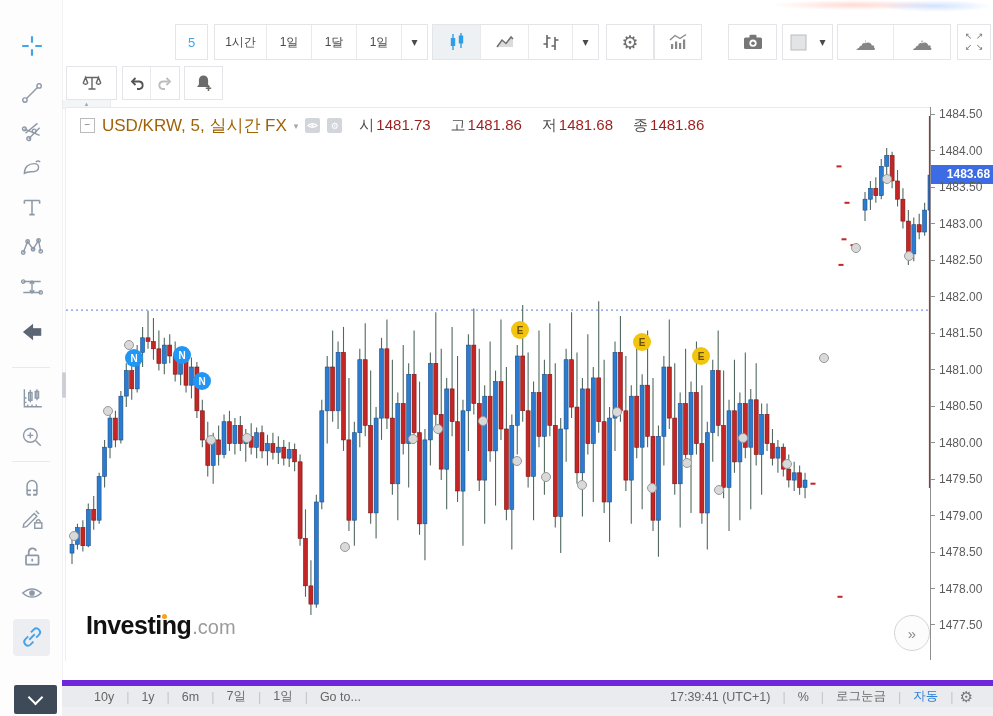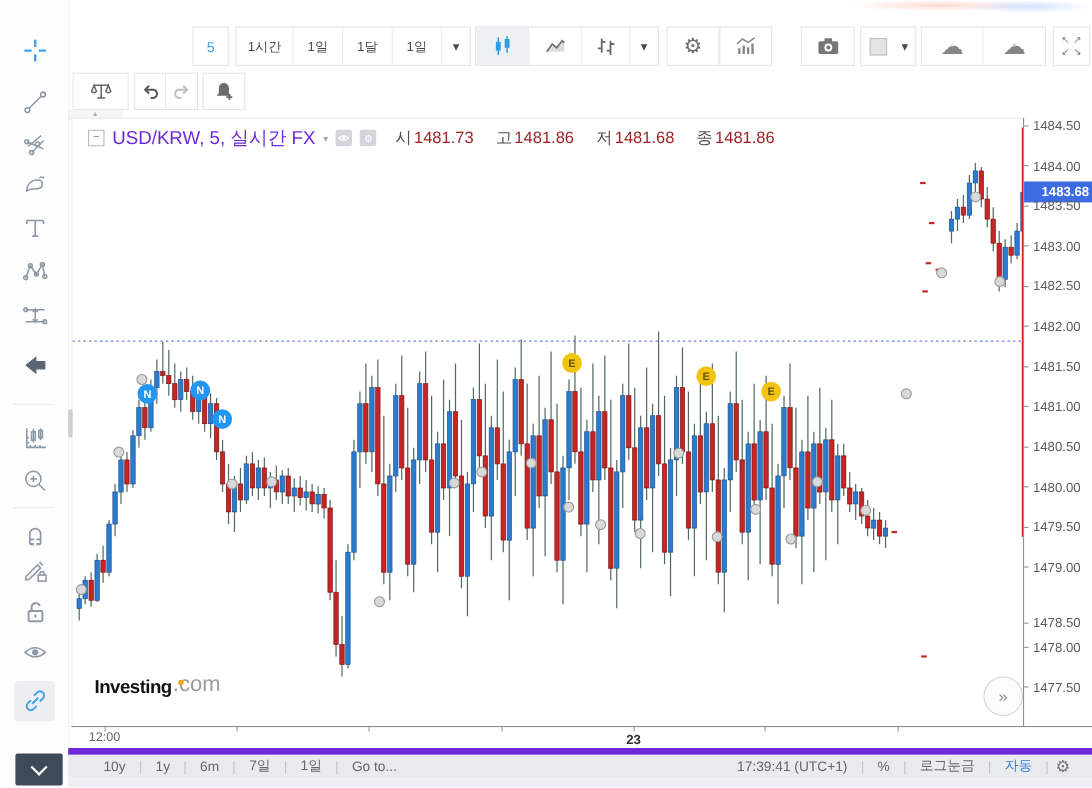--- a/index.html
+++ b/index.html
@@ -35,28 +35,28 @@
   .cloud-wrap{position:relative;font-size:21px;color:#858585;line-height:1;}
   .cloud-arrow{position:absolute;left:50%;top:55%;transform:translate(-50%,-50%);font-size:10px;color:#858585;}
   .fsbox{display:grid;grid-template-columns:11px 11px;grid-template-rows:11px 11px;font-size:9px;color:#7a7a7a;line-height:11px;text-align:center;}
   .collapse-tab{left:62px;top:100px;width:47px;height:8px;background:#f4f5f6;border:1px solid #ebebeb;border-top:none;font-size:7px;color:#aaa;display:flex;align-items:center;justify-content:center;line-height:6px;}
 
   
   .chart-wrap{left:65px;top:107px;width:865px;height:553px;border-top:1px solid #e9e9e9;border-left:1px solid #eeeeee;background:#fff;}
   .chart-svg{position:absolute;left:0;top:0;}
   .legend{position:absolute;left:14px;top:6px;display:flex;align-items:center;gap:7px;}
   .lg-collapse{width:13px;height:13px;border:1px solid #bbb;color:#777;font-size:10px;line-height:11px;text-align:center;cursor:pointer;background:#fff;}
-  .lg-title{font-size:17px;color:#6d28d9;}
+  .lg-title{font-size:17px;color:#a16207;}
   .lg-caret{font-size:9px;color:#a5a5a5;}
   .lg-btn{width:15px;height:15px;background:#d2d6da;border-radius:2px;display:flex;align-items:center;justify-content:center;cursor:pointer;color:#fff;font-size:9px;}
   .ohlc{display:flex;align-items:center;margin-left:10px;gap:20px;font-size:15px;}
   .ohlc .pair span.k{color:#4f4f4f;margin-right:2px;}
   .ohlc .pair span.v{color:#9c1f1f;}
   .logo{position:absolute;left:20px;top:503px;display:flex;align-items:flex-end;}
-  .logo .brand{font-weight:bold;font-size:17px;color:#111;letter-spacing:-.5px;position:relative;}
+  .logo .brand{font-weight:bold;font-size:25px;color:#111;letter-spacing:-.5px;position:relative;}
   .logo .brand .i-dot{position:absolute;left:76px;top:3px;width:5px;height:5px;border-radius:50%;background:#f6a21d;}
   .logo .suffix{font-size:20px;color:#9b9b9b;margin-left:1px;padding-bottom:1px;}
   .jump-btn{position:absolute;left:828px;top:507px;width:34px;height:34px;border-radius:50%;border:1px solid #d5d5d5;background:#fcfcfc;color:#8a8a8a;font-size:15px;display:flex;align-items:center;justify-content:center;cursor:pointer;}
   .left-handle{left:62px;top:372px;width:4px;height:26px;background:#ccd0d5;border-radius:2px;}
 
   
   .price-axis{left:930px;top:107px;width:63px;height:553px;border-left:1px solid #8f8f8f;background:#fff;}
   .p-label{position:absolute;left:0;height:14px;display:flex;align-items:center;font-size:12px;color:#5c5c5c;}
   .p-label .tick{width:4px;height:1px;background:#8f8f8f;margin-right:4px;}
   .price-badge{position:absolute;left:0px;width:75px;height:19px;background:#3d6be4;color:#fff;font-size:12px;font-weight:bold;display:flex;align-items:center;justify-content:center;}
@@ -697,36 +697,25 @@
       <div class="p-label" style="top: 73.2507px;"><span class="tick"></span>1483.50</div>
       <div class="p-label" style="top: 109.728px;"><span class="tick"></span>1483.00</div>
       <div class="p-label" style="top: 146.206px;"><span class="tick"></span>1482.50</div>
       <div class="p-label" style="top: 182.683px;"><span class="tick"></span>1482.00</div>
       <div class="p-label" style="top: 219.161px;"><span class="tick"></span>1481.50</div>
       <div class="p-label" style="top: 255.639px;"><span class="tick"></span>1481.00</div>
       <div class="p-label" style="top: 292.116px;"><span class="tick"></span>1480.50</div>
       <div class="p-label" style="top: 328.594px;"><span class="tick"></span>1480.00</div>
       <div class="p-label" style="top: 365.071px;"><span class="tick"></span>1479.50</div>
       <div class="p-label" style="top: 401.549px;"><span class="tick"></span>1479.00</div>
-      <div class="p-label" style="top: 438.026px; margin-top: 14px;"><span class="tick"></span>1478.50</div>
+      <div class="p-label" style="top: 438.026px;"><span class="tick"></span>1478.50</div>
       <div class="p-label" style="top: 474.504px;"><span class="tick"></span>1478.00</div>
       <div class="p-label" style="top: 510.982px;"><span class="tick"></span>1477.50</div>
     </div>
 
-  <div class="abs time-axis">
-      <div class="t-tick" style="left: 30px;"></div>
-      <div class="t-label" style="left: 30px;">12:00</div>
-      <div class="t-tick" style="left: 150px;"></div>
-      <div class="t-tick" style="left: 270px;"></div>
-      <div class="t-tick" style="left: 391px;"></div>
-      <div class="t-tick" style="left: 511px;"></div>
-      <div class="t-label em" style="left: 511px;">23</div>
-      <div class="t-tick" style="left: 630px;"></div>
-      <div class="t-tick" style="left: 751px;"></div>
-    </div>
 
   <footer class="abs bottom-bar">
     <div class="bb-left">
       <span class="bb-item">10y</span>
         <span class="bb-sep">|</span>
       <span class="bb-item">1y</span>
         <span class="bb-sep">|</span>
       <span class="bb-item">6m</span>
         <span class="bb-sep">|</span>
       <span class="bb-item">7일</span>

